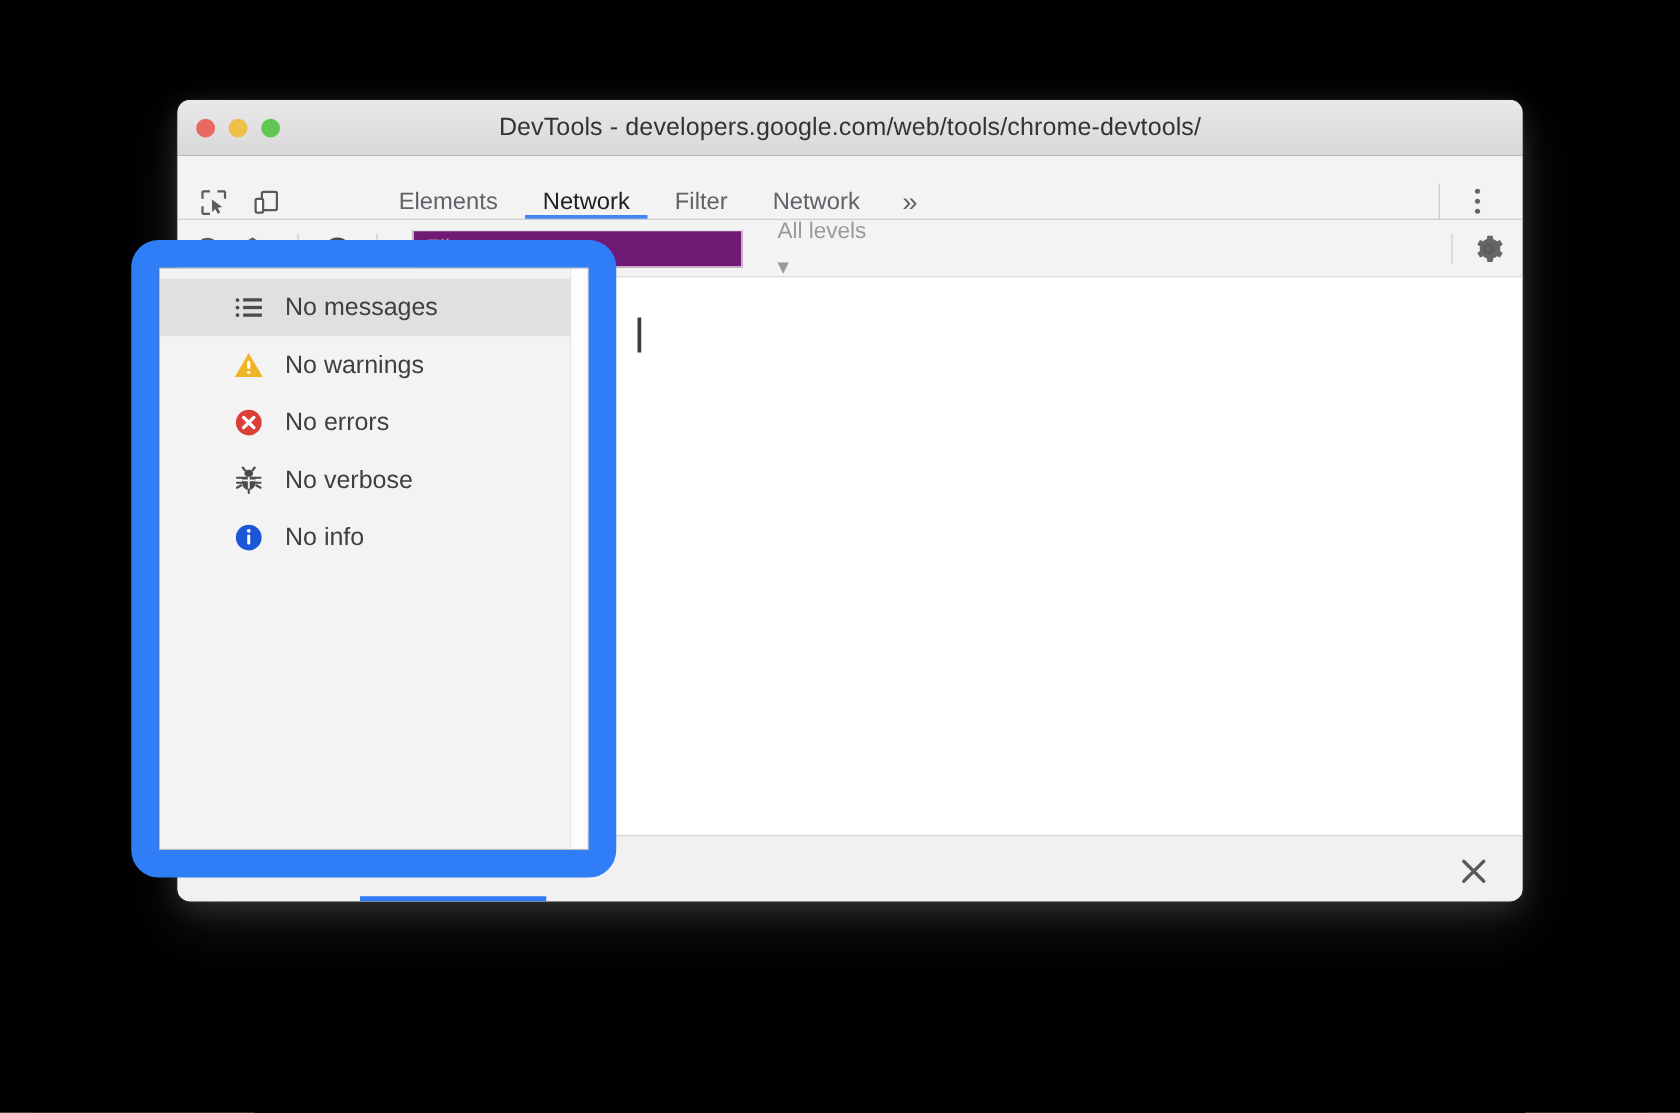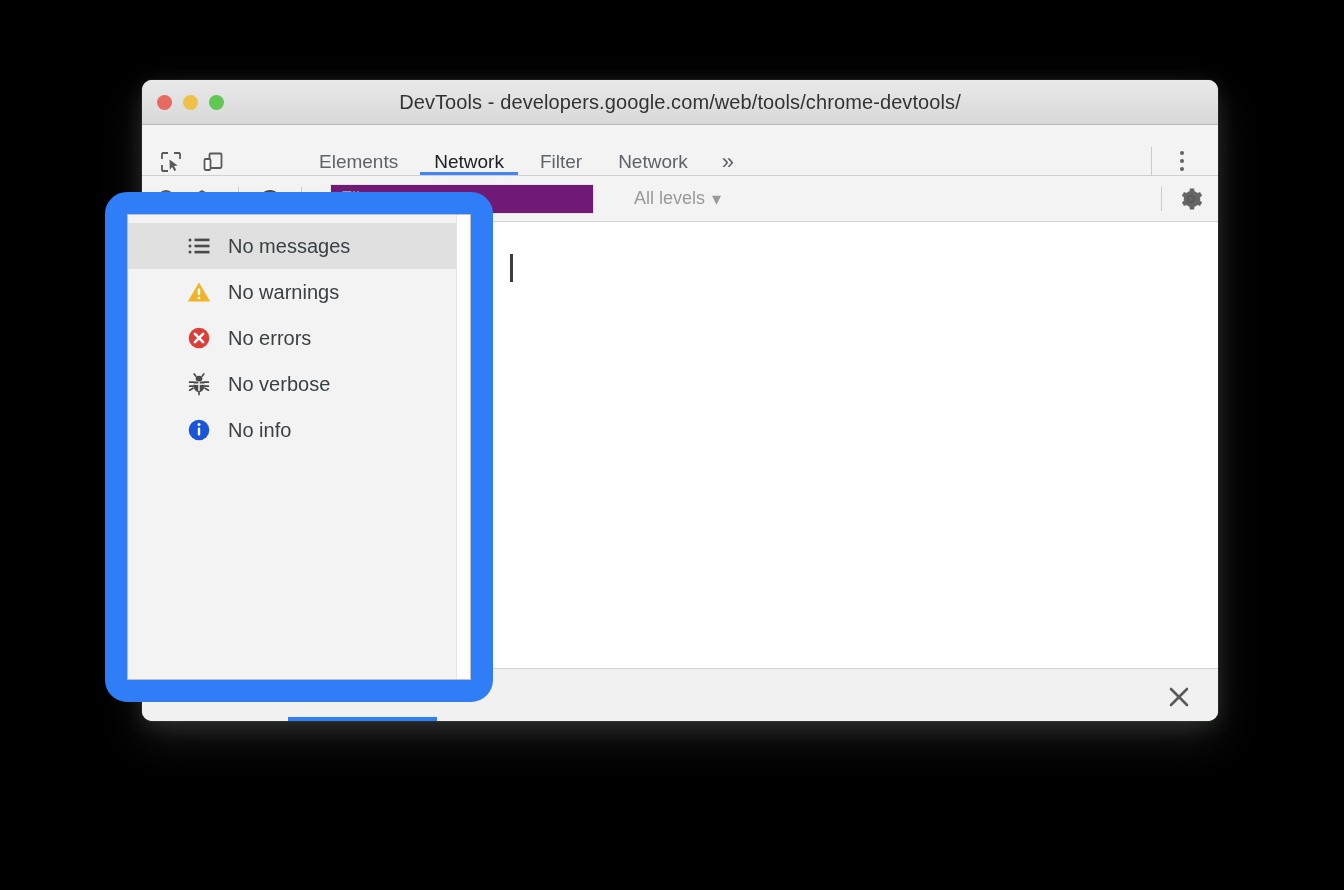--- a/index.html
+++ b/index.html
@@ -179,25 +179,26 @@
     display: flex;
     align-items: center;
     padding: 0 10px;
     box-sizing: border-box;
   }
   .filter-ph {
     font-size: 18px;
     color: #9a9a9a;
   }
   .levels {
-    margin-left: 24px;
+    margin-left: 12px;
     font-size: 18px;
     color: #9a9a9a;
     display: flex;
     gap: 7px;
+    flex-direction: column;
   }
   .ct-spacer { flex: 1; }
   .ct-right {
     display: flex; align-items: center;
     padding-right: 14px; gap: 16px;
   }
 
   
   .console-body {
     position: relative;

